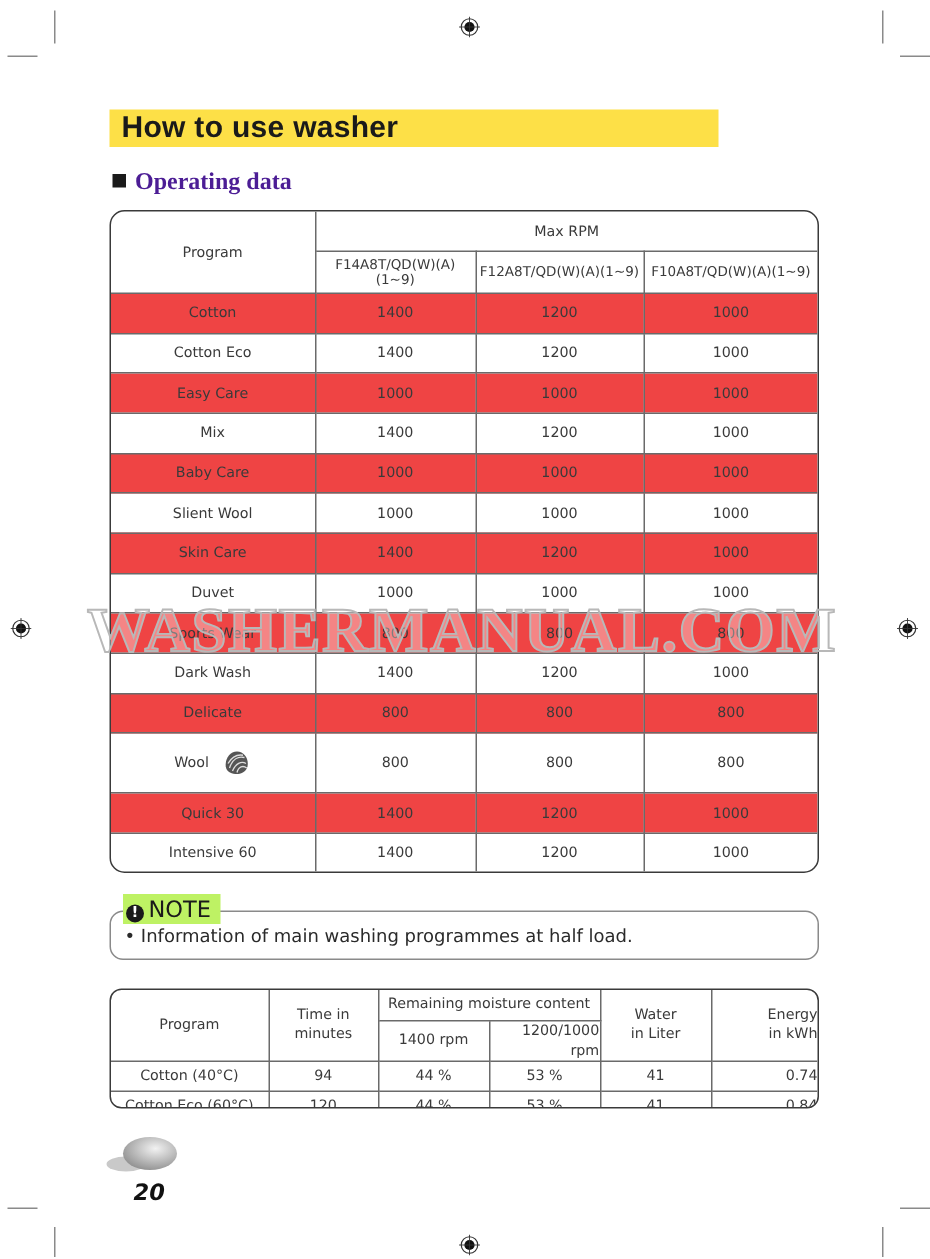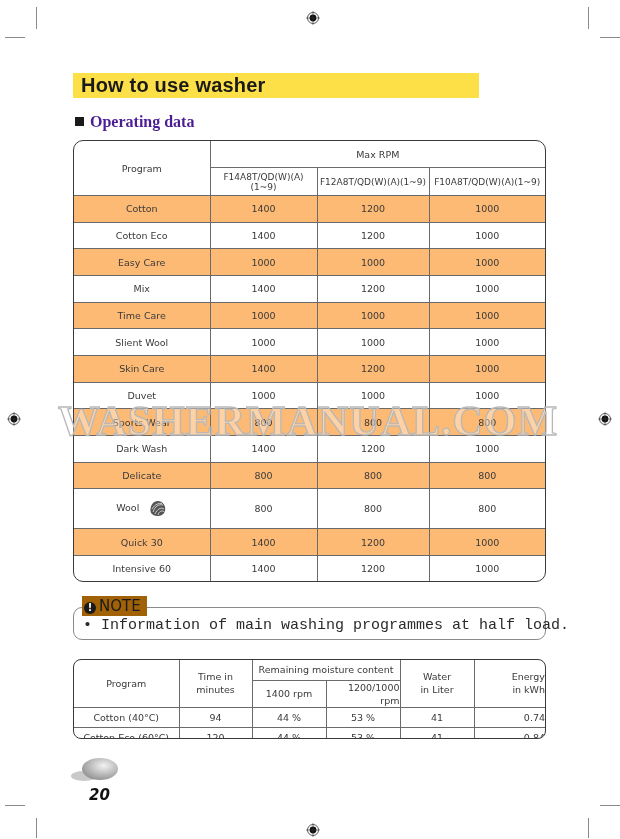--- a/index.html
+++ b/index.html
@@ -14,31 +14,31 @@
   .section { position:absolute; left:75px; top:113px; font-family:"Liberation Serif", serif; font-weight:bold; font-size:16px; color:#4c1d95; }
   .section .sq { display:inline-block; width:9px; height:9px; background:#1a1a1a; margin-right:6px; vertical-align:1px; }
   
   .tbl-wrap { position:absolute; left:73px; top:140px; width:473px; height:442px; border:1.4px solid #3a3a3a; border-radius:10px; overflow:hidden; box-sizing:border-box; background:#fff; }
   table.t { border-collapse:collapse; width:100%; height:100%; table-layout:fixed; font-size:9.5px; color:#3a3a3a; }
   table.t td { border:1px solid #6a6a6a; text-align:center; vertical-align:middle; padding:0; }
   table.t tr:first-child td { border-top:none; }
   table.t td:first-child { border-left:none; }
   table.t td:last-child { border-right:none; }
   table.t tr:last-child td { border-bottom:none; }
-  table.t tr.shade td { background:#fdba74; }
+  table.t tr.shade td { background:#ef4444; }
   table.t tr.hdr1 td.mx { height:26px; }
   table.t tr.hdr2 td { height:27px; font-size:9px; }
   .wool-icon { display:inline-block; vertical-align:middle; margin-left:10px; }
   
   .watermark { position:absolute; left:58px; top:398px; width:505px; font-family:Liberation Serif, serif; font-weight:bold; font-size:42px; letter-spacing:1px; color:rgba(255,255,255,0.35); -webkit-text-stroke:1.3px #b8b8b8; pointer-events:none; white-space:nowrap; line-height:46px; }
   
   .note-box { position:absolute; left:73px; top:607px; width:473px; height:33px; border:1px solid #8a8a8a; border-radius:9px; box-sizing:border-box; }
-  .note-head { position:absolute; left:82px; top:596px; background:#a16207; padding:0 6px 0 2px; font-size:15px; color:#1a1a1a; line-height:20px; }
+  .note-head { position:absolute; left:82px; top:596px; background:#bef264; padding:0 6px 0 2px; font-size:15px; color:#1a1a1a; line-height:20px; }
   .note-head .ex { display:inline-block; width:12px; height:12px; border-radius:50%; background:#1a1a1a; color:#fff; font-size:10px; line-height:12px; text-align:center; font-weight:bold; vertical-align:0px; margin-right:3px; }
-  .note-text { position:absolute; left:83px; top:617px; font-size:15px; color:#2a2a2a;font-family:Liberation Mono, monospace; }
+  .note-text { position:absolute; left:83px; top:617px; font-size:12px; color:#2a2a2a; }
   
   .tbl2-wrap { position:absolute; left:73px; top:659px; width:473px; height:80px; border:1.3px solid #3a3a3a; border-radius:8px; overflow:hidden; box-sizing:border-box; }
   table.t2 { border-collapse:collapse; width:100%; height:100%; table-layout:fixed; font-size:9.5px; color:#3a3a3a; }
   table.t2 td { border:1px solid #6a6a6a; text-align:center; vertical-align:middle; padding:0; line-height:13px; }
   table.t2 tr:first-child td { border-top:none; }
   table.t2 td:first-child { border-left:none; }
   table.t2 td:last-child { border-right:none;text-align:right; }
   table.t2 tr:last-child td { border-bottom:none; }
   
   .pg-badge { position:absolute; left:70px; top:757px; width:50px; height:26px; }
@@ -125,21 +125,21 @@
           <td>1000</td>
           <td>1000</td>
         </tr>
         <tr>
           <td><span>Mix</span></td>
           <td>1400</td>
           <td>1200</td>
           <td>1000</td>
         </tr>
         <tr class="shade">
-          <td><span>Time Care</span></td>
+          <td><span>Baby Care</span></td>
           <td>1000</td>
           <td>1000</td>
           <td>1000</td>
         </tr>
         <tr>
           <td><span>Slient Wool</span></td>
           <td>1000</td>
           <td>1000</td>
           <td>1000</td>
         </tr>

